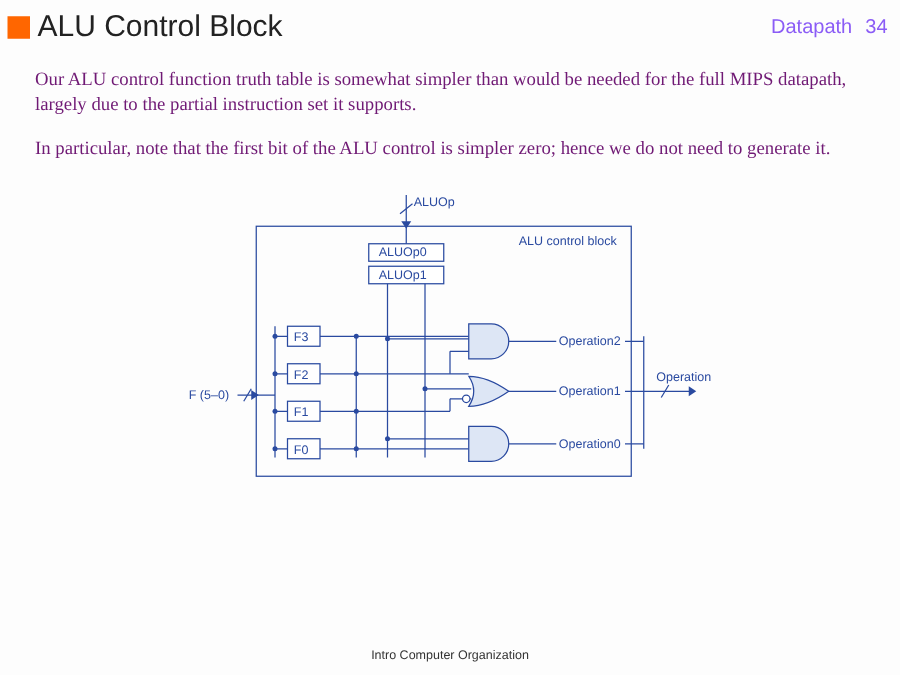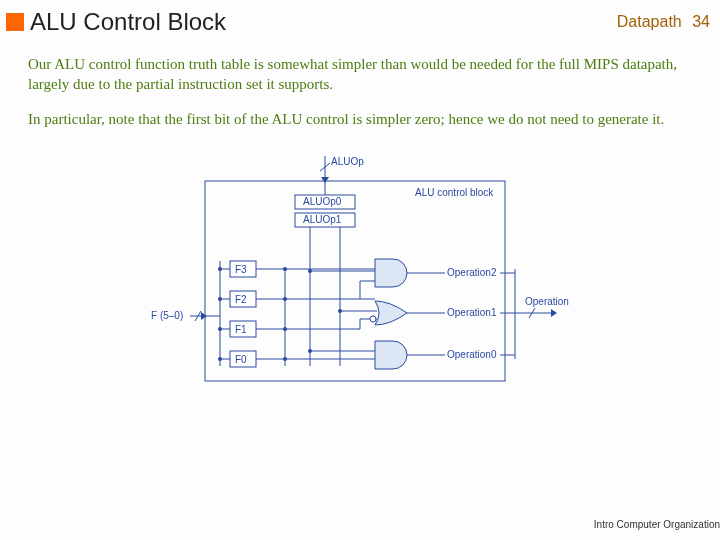--- a/index.html
+++ b/index.html
@@ -25,39 +25,39 @@
   }
   .title {
     font-size: 24px;
     font-family: Arial, Helvetica, sans-serif;
     color: #222;
     flex: 1;
   }
   .meta {
     font-size: 16px;
     font-family: Arial, Helvetica, sans-serif;
-    color: #a16207;
+    color: #8b5cf6;
   }
   .meta .num { margin-left: 6px; }
   .para {
     font-size: 15px;
-    color: #4d7c0f;
+    color: #701a75;
     margin: 14px 28px 0 28px;
     line-height: 1.35;
   }
   .diagram-wrap {
     width: 430px;
     margin: 22px auto 0 auto;
   }
   svg { display: block; }
   .footer {
     position: absolute;
     bottom: 10px;
     width: 100%;
-    text-align: right;
+    text-align: center;
     font-size: 10px;
     font-family: Arial, Helvetica, sans-serif;
     color: #333;
   }
   .svg-label {
     font-family: Arial, Helvetica, sans-serif;
     font-size: 10px;
     fill: #2a4aa0;
   }
 </style>

